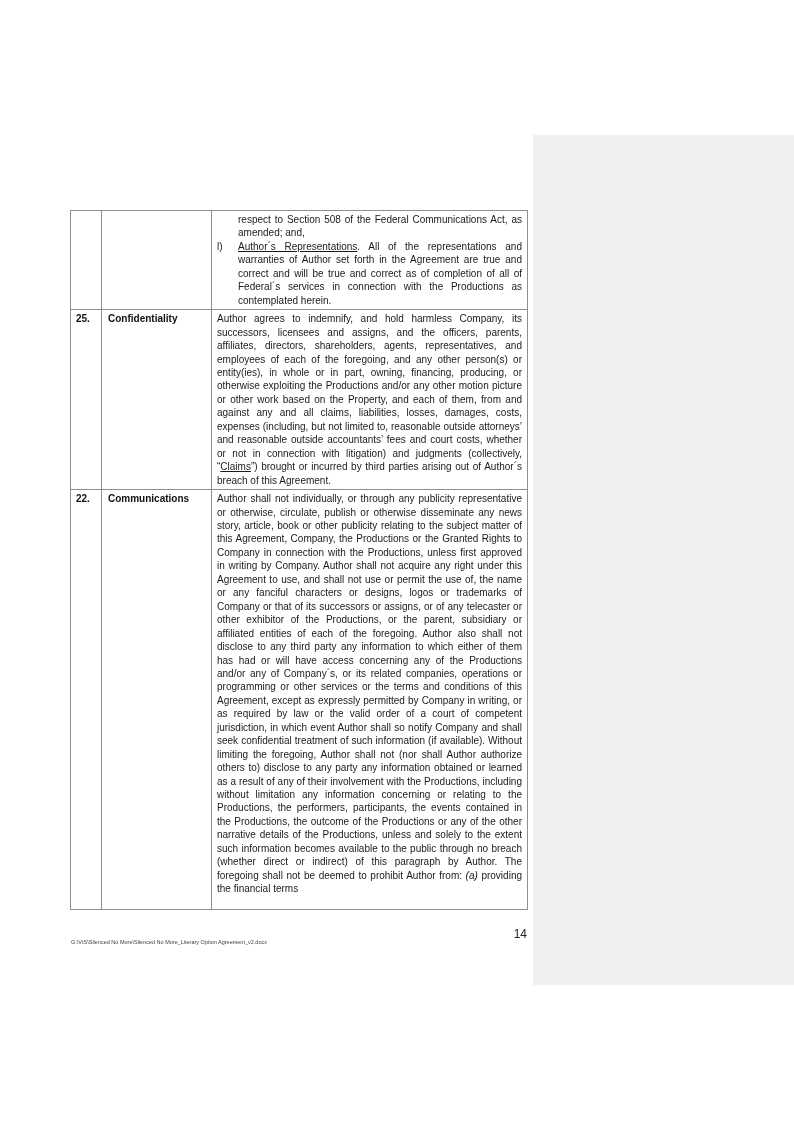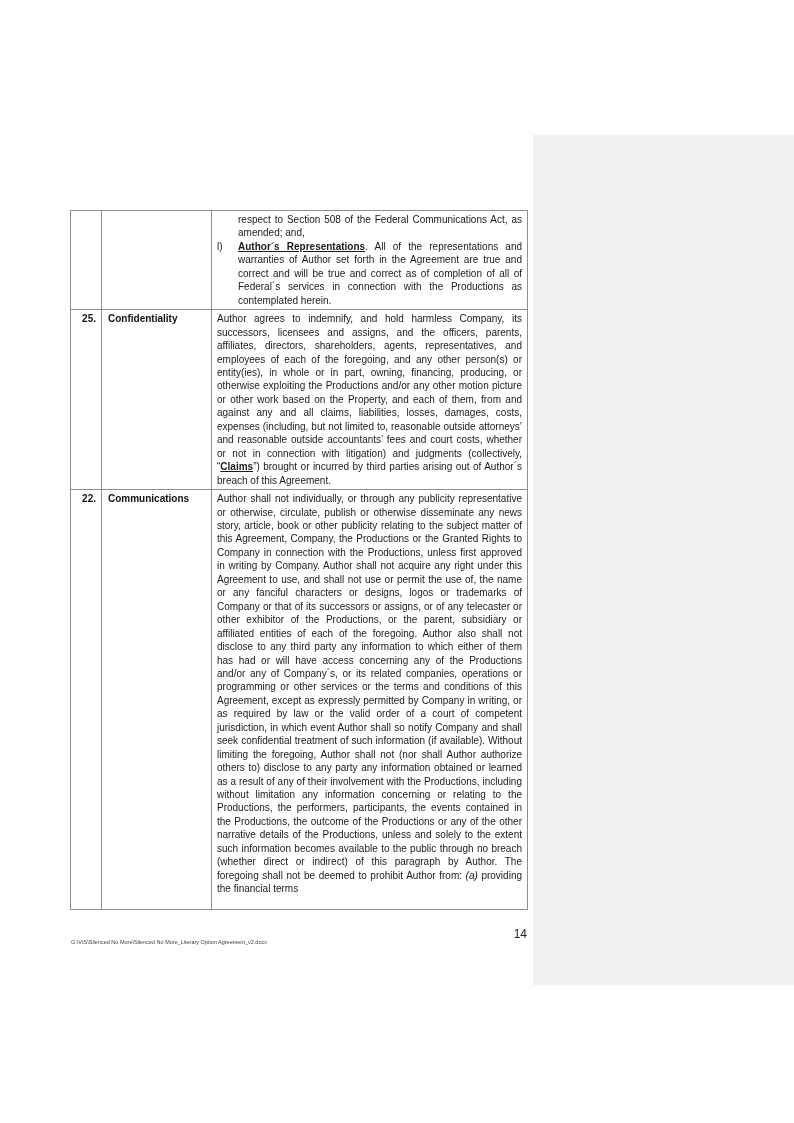--- a/index.html
+++ b/index.html
@@ -13,29 +13,29 @@
   }
   .doc-table{
     position:absolute;left:70px;top:210px;width:457px;
     border-collapse:collapse;table-layout:fixed;
   }
   .doc-table td{
     border:1px solid #8f8f8f;vertical-align:top;
     font-size:10px;line-height:13.45px;padding:2px 5px;
   }
   .c-num{width:31px}.c-title{width:110px}.c-body{width:316px}
-  td.num{font-weight:bold;text-align:right;color:#111;}
+  td.num{font-weight:bold;color:#111;}
   td.title{font-weight:bold;padding-left:6px;color:#111;}
   td.body{text-align:justify;}
   tr.r0 td{height:92px}
   tr.r1 td{height:173px}
   tr.r2 td{height:415px}
   .hang{position:relative;padding-left:21px;text-align:justify;}
   .marker{position:absolute;left:0;top:0;}
-  .u{text-decoration:underline;font-weight:bold;}
+  .u{text-decoration:underline;}
   .i{font-style:italic;}
   .footer-path{
     position:absolute;left:71px;top:939px;
     font-size:5.5px;color:#3d3d3d;white-space:nowrap;
   }
   .page-num{
     position:absolute;left:427px;top:927px;width:100px;
     text-align:right;font-size:12px;color:#222;
   }
 </style>

